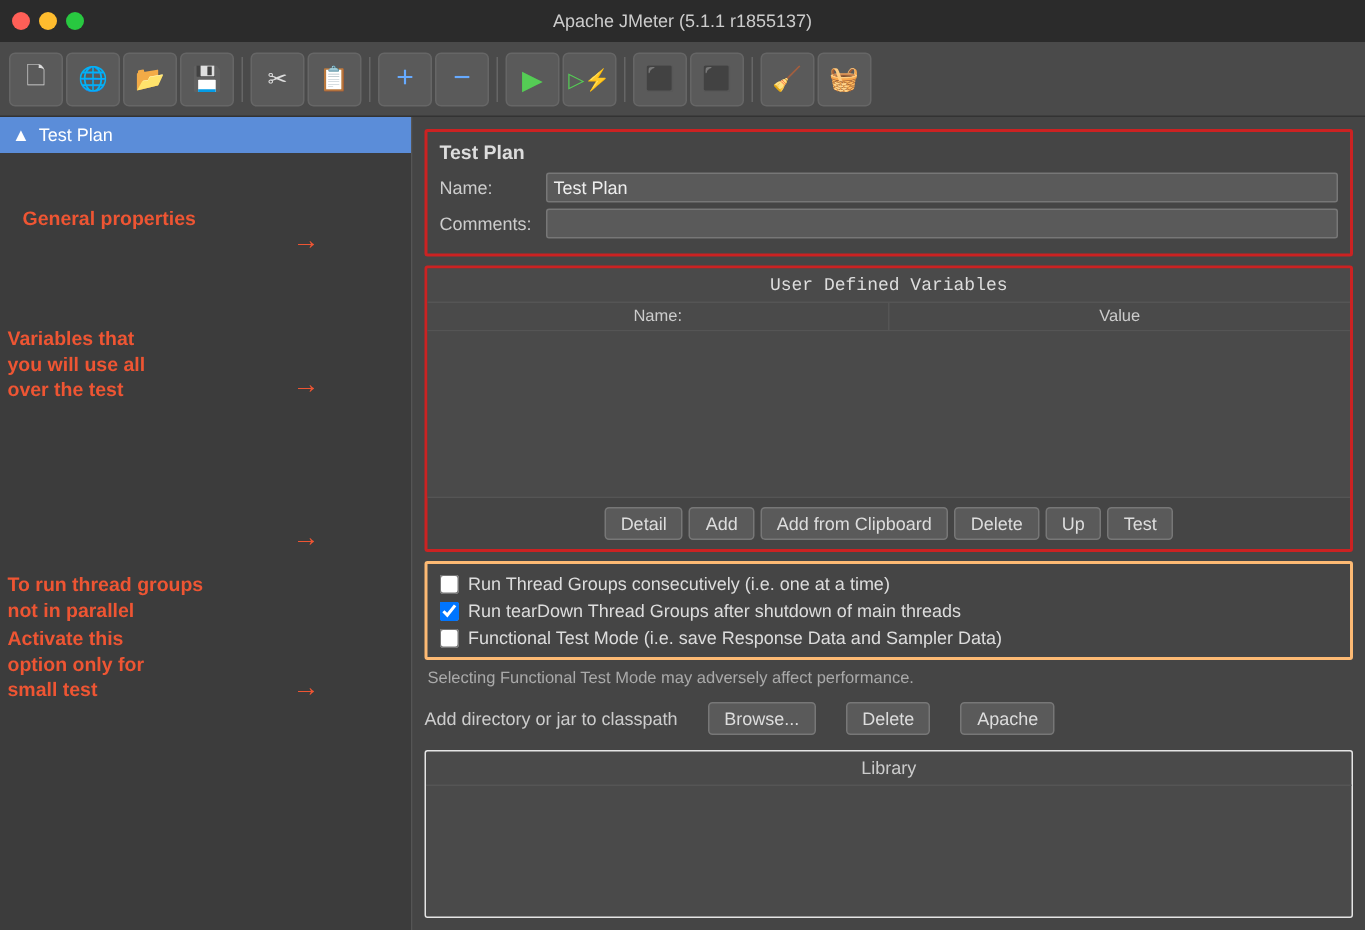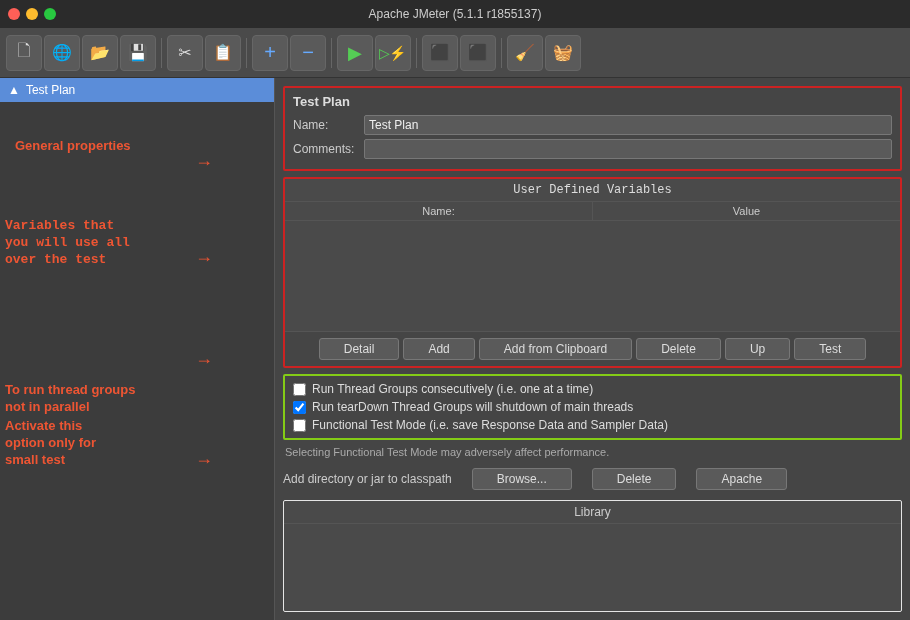--- a/index.html
+++ b/index.html
@@ -195,29 +195,29 @@
       display: flex;
       gap: 4px;
       padding: 6px;
       justify-content: center;
       border-top: 1px solid #555;
     }
     .btn {
       background: #5a5a5a;
       border: 1px solid #777;
       color: #ddd;
-      padding: 3px 24px;
+      padding: 3px 10px;
       border-radius: 3px;
       cursor: pointer;
       font-size: 12px;
     }
 
     
     .check-section {
-      border: 2px solid #84cc16;
+      border: 2px solid #fdba74;
       border-radius: 2px;
       background: #454545;
       padding: 6px 8px;
       display: flex;
       flex-direction: column;
       gap: 4px;
     }
     .check-row {
       display: flex;
       align-items: center;
@@ -300,21 +300,21 @@
       <span class="sidebar-item-icon">▲</span>
       <span>Test Plan</span>
     </div>
 
     <div class="annotation" style="top:60px;left:15px;white-space:nowrap;">
       General properties
     </div>
 
     <div style="position:absolute;top:72px;left:195px;color:#e53;font-size:18px;font-weight:bold;">→</div>
 
-    <div class="annotation" style="top:140px;left:5px;white-space:pre-line;font-family:Liberation Mono, monospace;">Variables that
+    <div class="annotation" style="top:140px;left:5px;white-space:pre-line;">Variables that
 you will use all
 over the test</div>
     <div style="position:absolute;top:168px;left:195px;color:#e53;font-size:18px;font-weight:bold;">→</div>
 
     <div class="annotation" style="top:258px;left:5px;white-space:pre-line;margin-top:46px;">To run thread groups
 not in parallel</div>
     <div style="position:absolute;top:270px;left:195px;color:#e53;font-size:18px;font-weight:bold;">→</div>
 
     <div class="annotation" style="top:340px;left:5px;white-space:pre-line;">Activate this
 option only for
@@ -353,21 +353,21 @@
       </div>
     </div>
 
     <div class="check-section">
       <div class="check-row">
         <input type="checkbox" style="">
         <label class="check-label">Run Thread Groups consecutively (i.e. one at a time)</label>
       </div>
       <div class="check-row">
         <input type="checkbox" checked="" style="">
-        <label class="check-label">Run tearDown Thread Groups will shutdown of main threads</label>
+        <label class="check-label">Run tearDown Thread Groups after shutdown of main threads</label>
       </div>
       <div class="check-row">
         <input type="checkbox" style="">
         <label class="check-label">Functional Test Mode (i.e. save Response Data and Sampler Data)</label>
       </div>
     </div>
 
     <div style="color:#aaa;font-size:11px;padding:0 2px;">Selecting Functional Test Mode may adversely affect performance.</div>
 
     <div class="classpath-row">

